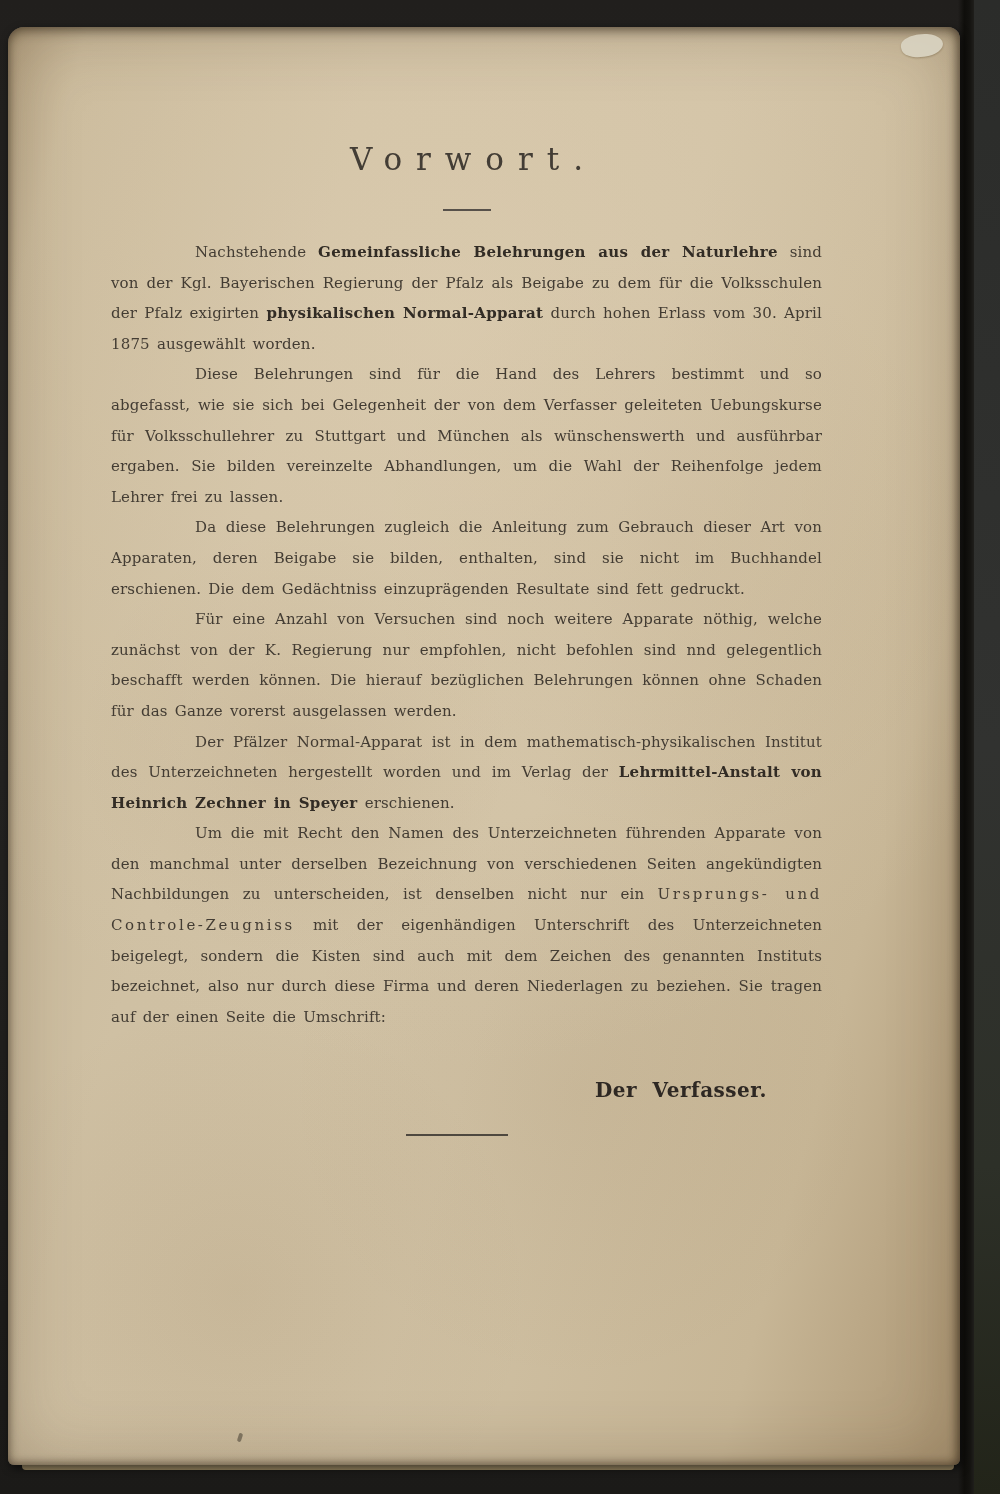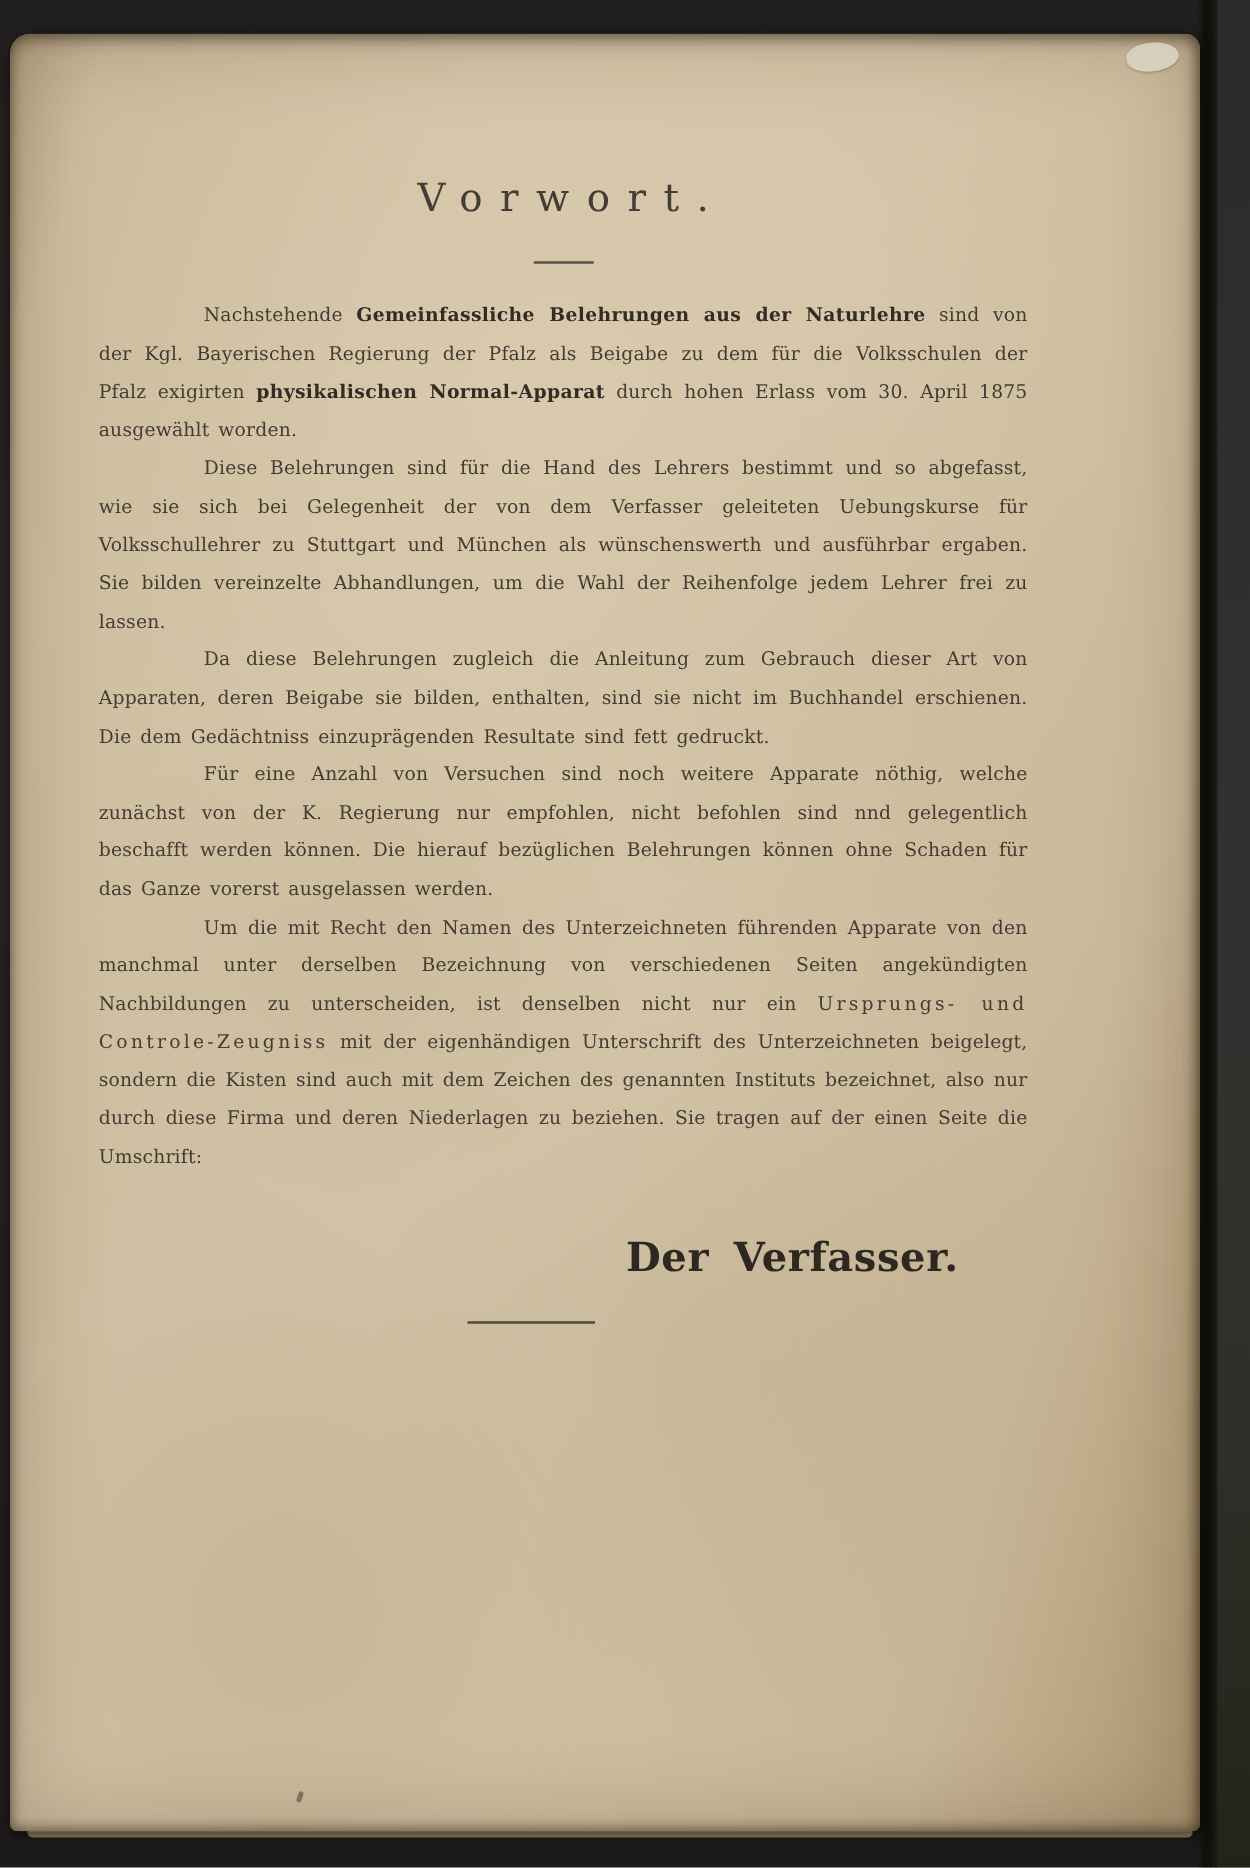--- a/index.html
+++ b/index.html
@@ -43,21 +43,21 @@
     position:absolute; left:893px; top:7px; width:42px; height:23px;
     background:#d9d3c1; border-radius:45% 60% 50% 55%;
     opacity:.92; transform:rotate(-9deg);
     box-shadow:0 1px 2px rgba(80,60,30,.35);
   }
   .speck {
     position:absolute; left:230px; top:1406px; width:4px; height:9px;
     background:#6b6250; border-radius:2px; transform:rotate(18deg); opacity:.8;
   }
 
-  .content { position:relative; padding:112px 138px 0 71px; }
+  .content { position:relative; padding:112px 138px 0 103px; }
 
   .title {
     margin:0; text-align:center;
     font-size:31px; font-weight:500; color:#433d35;
     letter-spacing:0.45em; padding-left:0.45em; line-height:40px;
   }
   .rule { height:2px; background:#57514a; }
   .rule-title { width:48px; margin:30px auto 0; }
 
   .bodytext { margin-top:26px; }
@@ -69,21 +69,21 @@
   .b  { font-weight:700; color:#322c25; letter-spacing:0.3px; }
   .sp { letter-spacing:2.6px; }
 
   .institute { margin-top:10px; text-align:center; transform:translateX(-34px); }
   .inst1 { font-size:22.5px; letter-spacing:3.2px; color:#3c362e; line-height:32px; }
   .inst2 { margin-top:4px; font-size:21px; color:#433c33; line-height:34px; }
   .bopp  { font-weight:800; font-size:23.5px; letter-spacing:1.6px; color:#2c2722; }
 
   .signature {
     margin-top:46px; text-align:right; padding-right:55px;
-    font-size:32px; font-weight:700; color:#2e2823;
+    font-size:20px; font-weight:700; color:#2e2823;
     letter-spacing:0.5px; word-spacing:8px;
   }
   .rule-end { width:102px; margin:32px 0 0 295px; background:#4e483f; }
 </style>
 </head>
 <body>
 
 <div class="stage">
   <div class="bg-right"></div>
   <div class="seam"></div>
@@ -100,20 +100,21 @@
 
       <div class="bodytext">
         <p class="para"><span>Nachstehende </span><span class="b">Gemeinfassliche Belehrungen aus der Naturlehre</span><span> sind von der Kgl. Bayerischen Regierung der Pfalz als Beigabe zu dem für die Volksschulen der Pfalz exigirten </span><span class="b">physikalischen Normal-Apparat</span><span> durch hohen Erlass vom 30. April 1875 ausgewählt worden.</span></p>
 
         <p class="para"><span>Diese Belehrungen sind für die Hand des Lehrers bestimmt und so abgefasst, wie sie sich bei Gelegenheit der von dem Verfasser geleiteten Uebungskurse für Volksschullehrer zu Stuttgart und München als wünschenswerth und ausführbar ergaben. Sie bilden vereinzelte Abhandlungen, um die Wahl der Reihenfolge jedem Lehrer frei zu lassen.</span></p>
 
         <p class="para"><span>Da diese Belehrungen zugleich die Anleitung zum Gebrauch dieser Art von Apparaten, deren Beigabe sie bilden, enthalten, sind sie nicht im Buchhandel erschienen. Die dem Gedächtniss einzuprägenden Resultate sind fett gedruckt.</span></p>
 
         <p class="para"><span>Für eine Anzahl von Versuchen sind noch weitere Apparate nöthig, welche zunächst von der K. Regierung nur empfohlen, nicht befohlen sind nnd gelegentlich beschafft werden können. Die hierauf bezüglichen Belehrungen können ohne Schaden für das Ganze vorerst ausgelassen werden.</span></p>
 
+        <p class="para"><span>Der Pfälzer Normal-Apparat ist in dem mathematisch-physikalischen Institut des Unterzeichneten hergestellt worden und im Verlag der </span><span class="b">Lehrmittel-Anstalt von Heinrich Zechner in Speyer</span><span> erschienen.</span></p>
 
         <p class="para"><span>Um die mit Recht den Namen des Unterzeichneten führenden Apparate von den manchmal unter derselben Bezeichnung von verschiedenen Seiten angekündigten Nachbildungen zu unterscheiden, ist denselben nicht nur ein </span><span class="sp">Ursprungs- und Controle-Zeugniss</span><span> mit der eigenhändigen Unterschrift des Unterzeichneten beigelegt, sondern die Kisten sind auch mit dem Zeichen des genannten Instituts bezeichnet, also nur durch diese Firma und deren Niederlagen zu beziehen. Sie tragen auf der einen Seite die Umschrift:</span></p>
       </div>
 
 
       <div class="signature">Der Verfasser.</div>
 
       <div class="rule rule-end"></div>
 
     </div>

